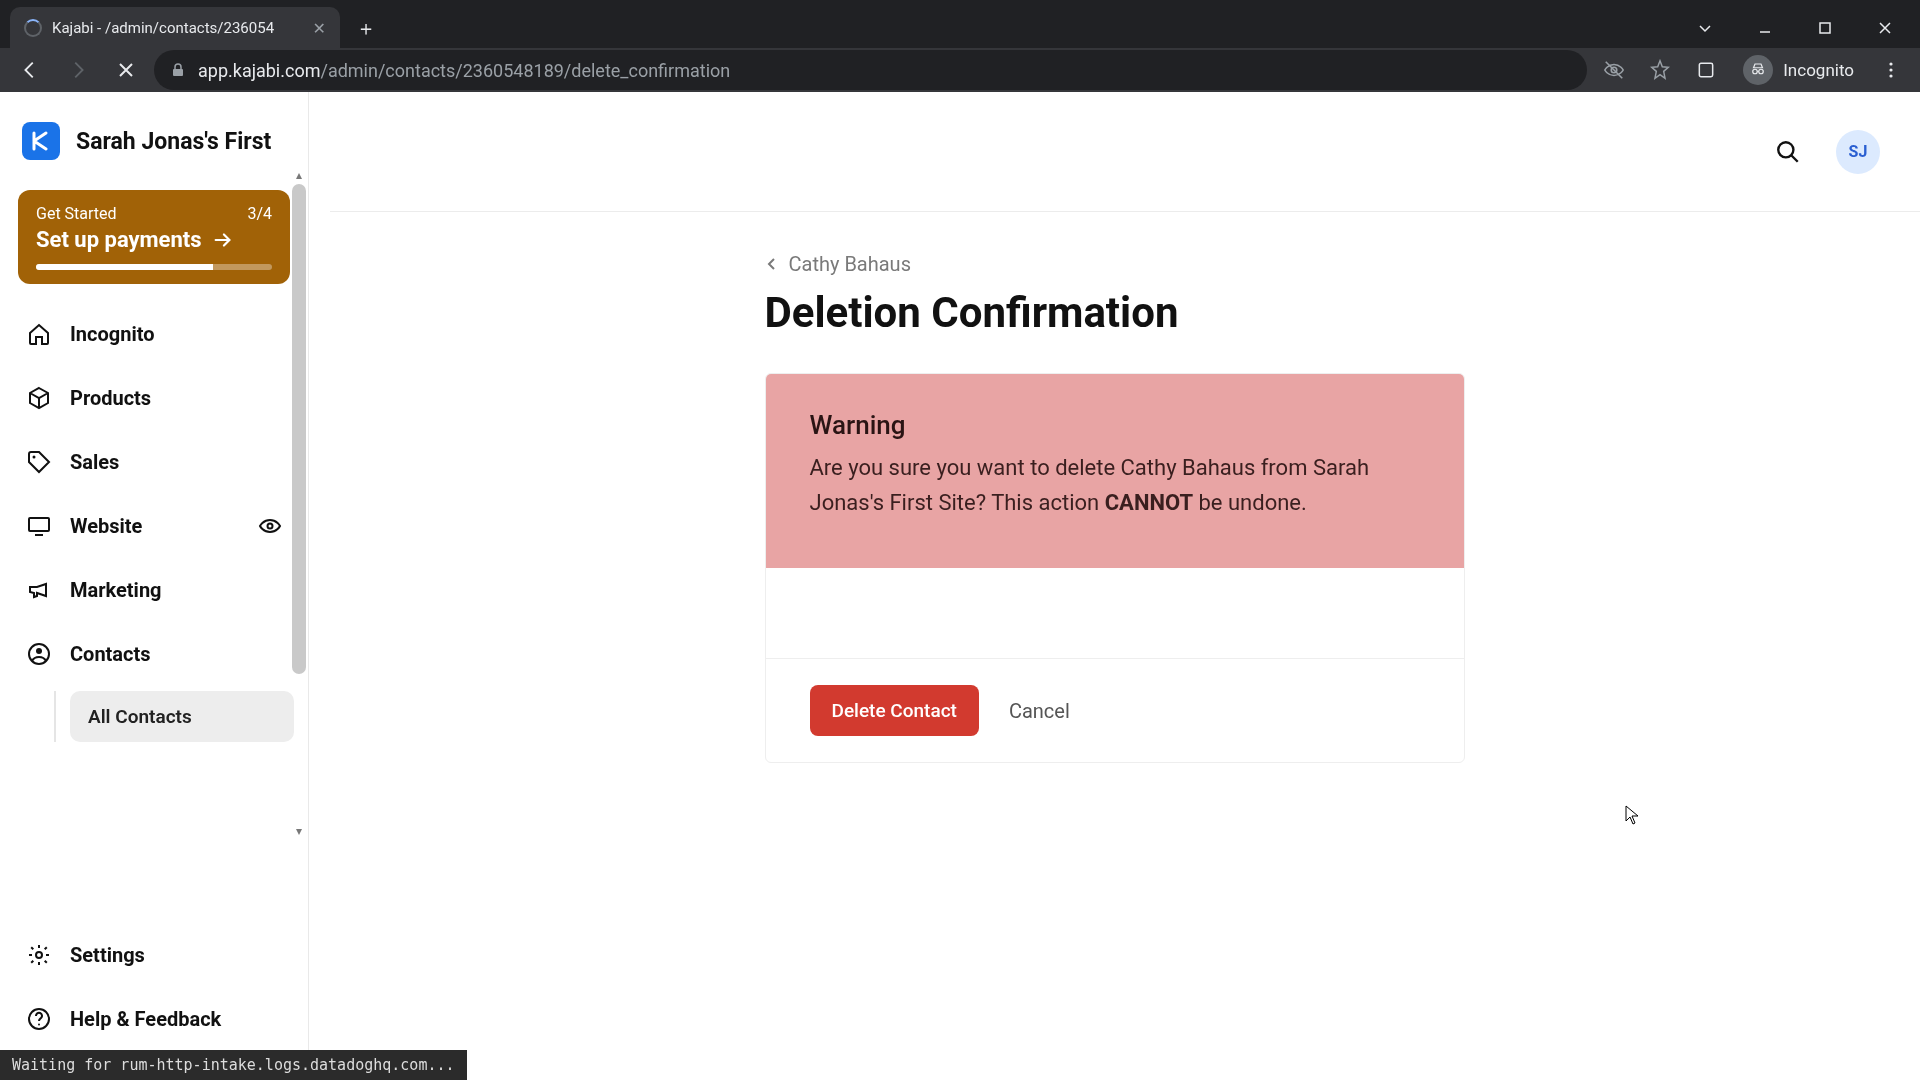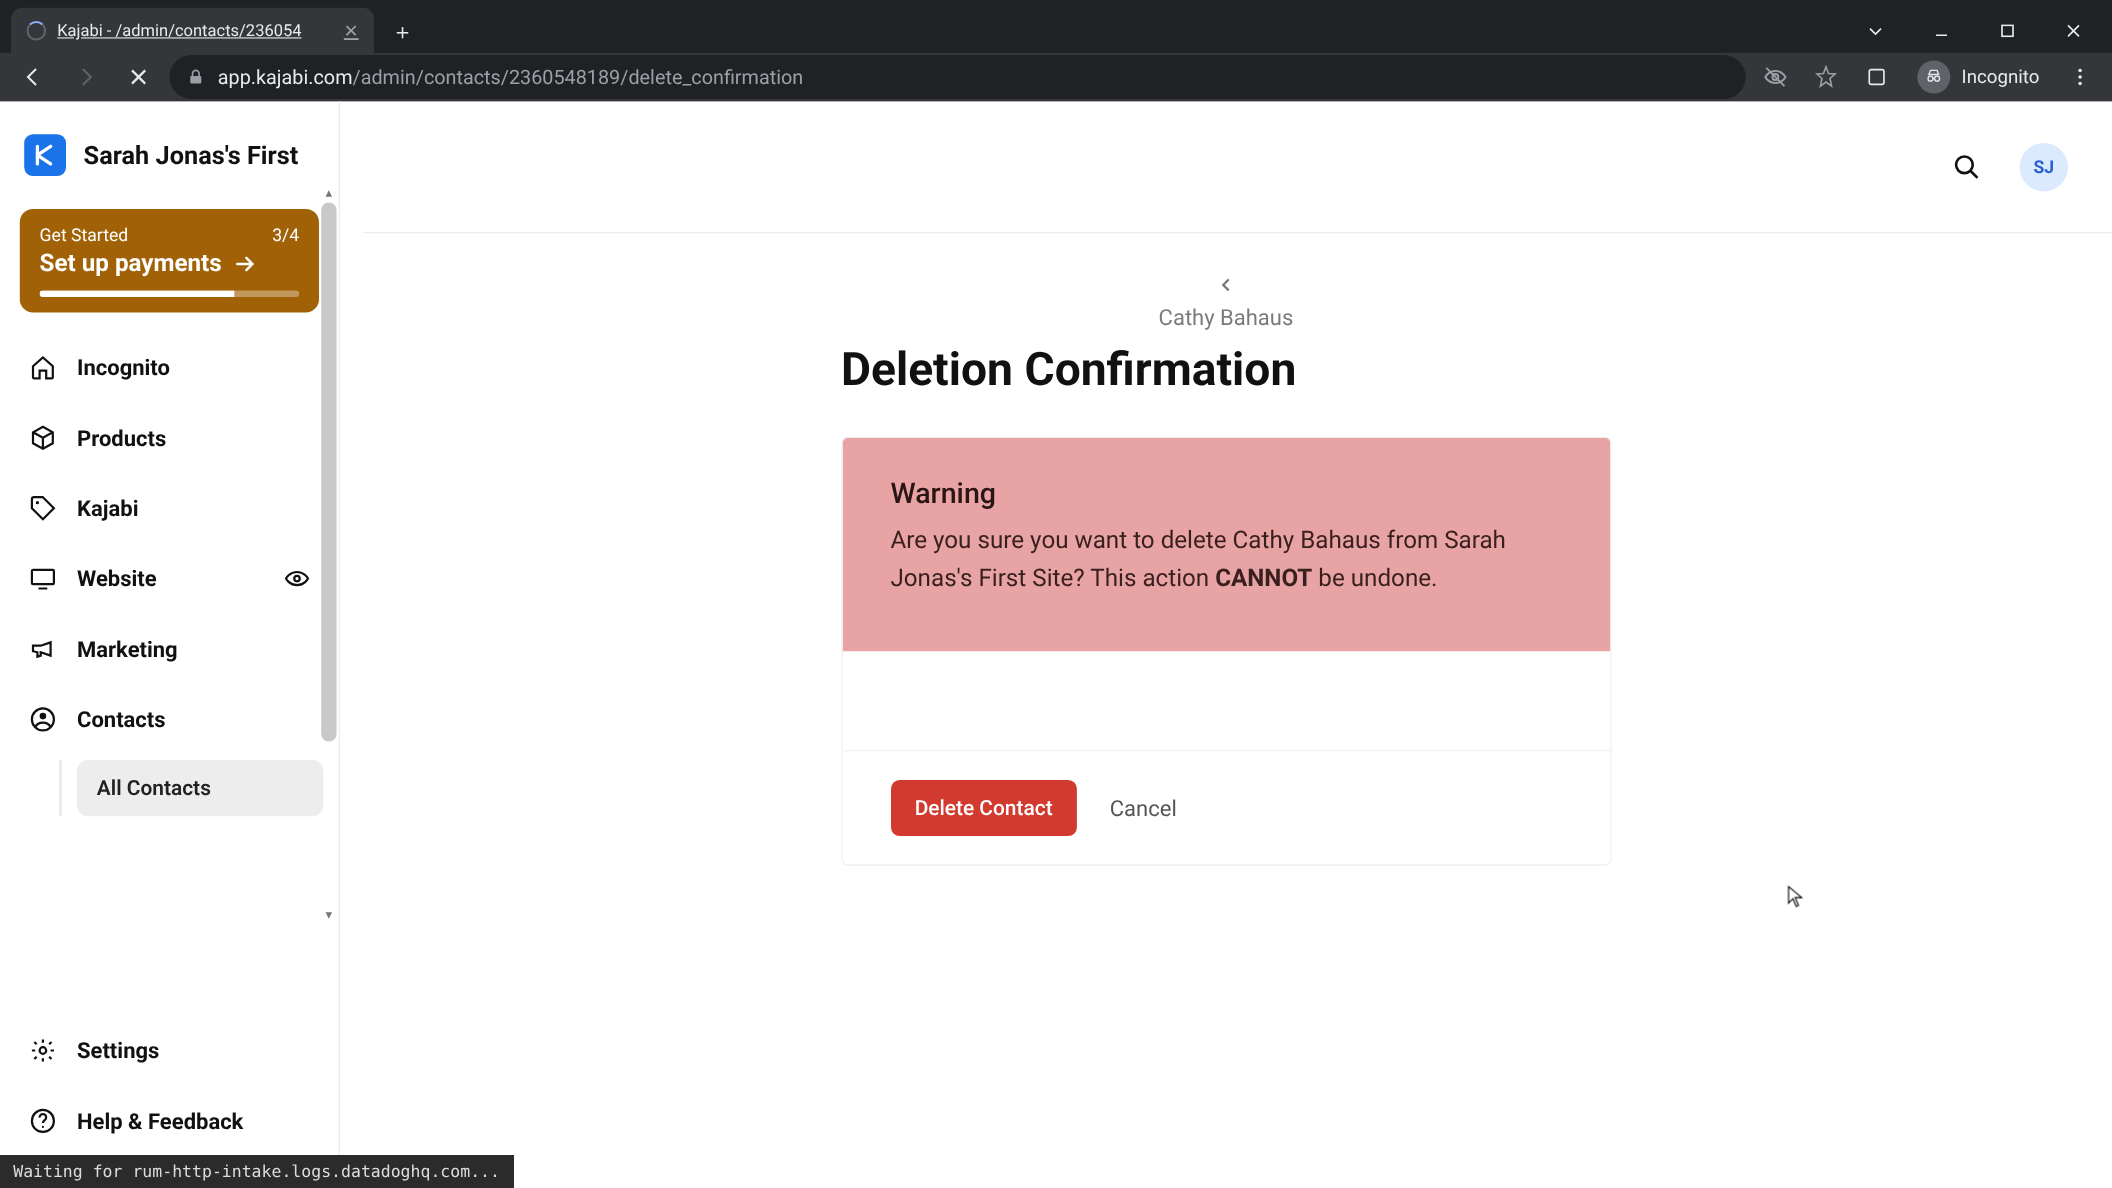--- a/index.html
+++ b/index.html
@@ -1,21 +1,21 @@
 <!DOCTYPE html>
 <html><head>
 <meta charset="utf-8">
 <style>
 * { margin: 0; padding: 0; box-sizing: border-box; font-family: -apple-system, BlinkMacSystemFont, "Segoe UI", Roboto, sans-serif; }
 body { background: #fff; width: 1920px; height: 1080px; overflow: hidden; }
 
 
 .browser-chrome { background: #202124; color: #e8eaed; }
 .tab-bar { display: flex; align-items: center; height: 48px; padding: 8px 0 0 10px; }
-.tab { display: flex; align-items: center; background: #35363a; border-radius: 10px 10px 0 0; height: 42px; padding: 0 14px; width: 330px; gap: 10px; font-size: 15px; color: #e8eaed; text-decoration: underline; }
+.tab { display: flex; align-items: center; background: #35363a; border-radius: 10px 10px 0 0; height: 42px; padding: 0 14px; width: 330px; gap: 10px; font-size: 15px; color: #e8eaed; }
 .tab .spinner { width: 18px; height: 18px; border: 2px solid #5f6368; border-top-color: #8ab4f8; border-radius: 50%; }
 .tab .tab-title { flex: 1; white-space: nowrap; overflow: hidden; text-overflow: ellipsis; }
 .tab .close { font-size: 16px; color: #9aa0a6; }
 .new-tab { margin-left: 12px; color: #e8eaed; font-size: 20px; width: 28px; height: 28px; display:flex; align-items:center; justify-content:center; }
 .win-controls { margin-left: auto; display: flex; gap: 6px; padding-right: 8px; }
 .win-controls span { width: 54px; height: 40px; display:flex; align-items:center; justify-content:center; color:#e8eaed; }
 .addr-bar { display: flex; align-items: center; height: 44px; background: #35363a; padding: 0 10px; gap: 8px; }
 .nav-btn { width: 40px; height: 40px; display:flex; align-items:center; justify-content:center; color:#9aa0a6; border-radius:50%; }
 .nav-btn.active { color:#e8eaed; }
 .url-box { flex: 1; background: #202124; border-radius: 24px; height: 40px; display:flex; align-items:center; padding: 0 16px; gap: 12px; color:#9aa0a6; font-size: 18px; }
@@ -54,21 +54,21 @@
 .scroll-arrow.down { top:640px; }
 
 
 .app-header { position:absolute; top:0; left:330px; right:0; height:120px; border-bottom:1px solid #ececec; display:flex; align-items:center; justify-content:flex-end; padding: 0 40px; gap: 30px; }
 .search-btn { width:36px; height:36px; display:flex; align-items:center; justify-content:center; color:#222; }
 .avatar { width:44px; height:44px; border-radius:50%; background:#dceafe; color:#2a5fd1; display:flex; align-items:center; justify-content:center; font-weight:700; font-size:16px; }
 
 
 .main { flex:1; padding: 160px 0 0 0; display:flex; justify-content:center; }
 .content { width: 700px; }
-.breadcrumb { display:flex; align-items:center; gap:10px; color:#7a7a7a; font-size:20px; margin-bottom:12px;flex-direction:column; }
+.breadcrumb { display:flex; align-items:center; gap:10px; color:#7a7a7a; font-size:20px; margin-bottom:12px; }
 .breadcrumb .chev { font-size:18px; }
 .page-title { font-size:42px; font-weight:700; color:#111; margin-bottom:36px; }
 .card { border:1px solid #eee; border-radius:6px; overflow:hidden; }
 .warning-box { background:#e8a4a4; padding: 36px 44px 48px 44px; color:#3a1f1f; }
 .warning-title { font-size:26px; font-weight:500; margin-bottom:10px; color:#2a1414; }
 .warning-text { font-size:22px; line-height:1.6; }
 .card-gap { height:90px; }
 .card-actions { border-top:1px solid #eee; padding: 26px 44px; display:flex; gap:30px; align-items:center; }
 .btn-danger { background:#d23a2f; color:#fff; border:none; padding:14px 22px; border-radius:8px; font-size:19px; font-weight:500; cursor:pointer; }
 .btn-cancel { background:none; border:none; color:#555; font-size:20px; cursor:pointer; }
@@ -223,21 +223,21 @@
           </span>
         <span>Products</span>
       </div>
       <div class="nav-item">
         <span class="ic">
             <svg width="24" height="24" viewBox="0 0 24 24">
               <path d="M12 2l10 10-10 10L2 12V4a2 2 0 012-2h8z" stroke="#111" stroke-width="2" fill="none"></path>
               <circle cx="7" cy="7" r="1.5" fill="#111"></circle>
             </svg>
           </span>
-        <span>Kajabi</span>
+        <span>Sales</span>
       </div>
       <div class="nav-item">
         <span class="ic">
             <svg width="24" height="24" viewBox="0 0 24 24">
               <rect x="2" y="4" width="20" height="13" rx="1" stroke="#111" stroke-width="2" fill="none"></rect>
               <path d="M8 21h8" stroke="#111" stroke-width="2"></path>
             </svg>
           </span>
         <span>Website</span>
         <span class="eye">

